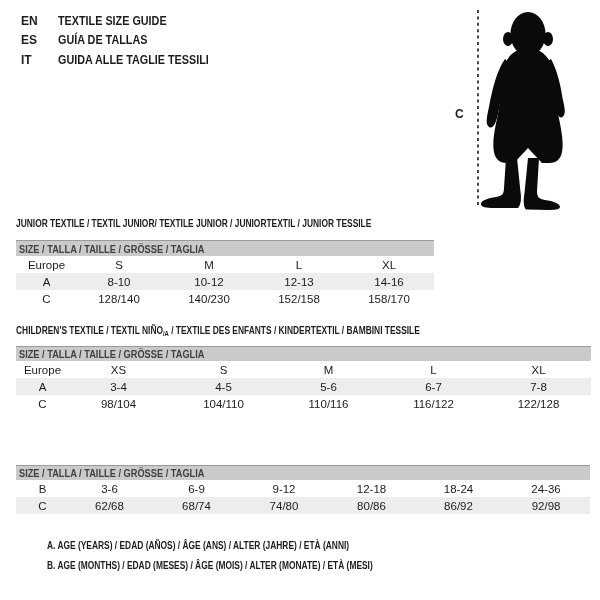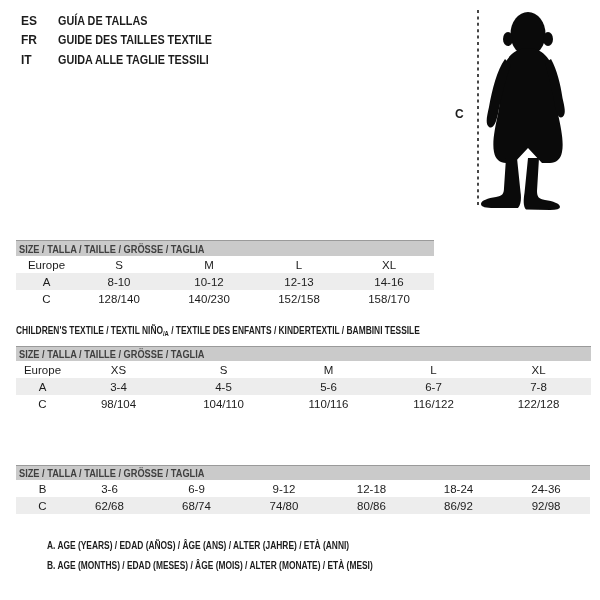--- a/index.html
+++ b/index.html
@@ -39,26 +39,26 @@
   .legend{position:absolute;left:16px;top:536px;font-size:10px;font-weight:bold;margin-left:31px;}
   .legend-line{height:20px;line-height:20px;white-space:nowrap;}
 </style>
 </head>
 <body>
 
 <div class="page">
 
   <div class="lang-list">
     <div class="lang-row">
+      <span class="lang-code">EN</span>
+      <span class="lang-label">TEXTILE SIZE GUIDE</span>
+    </div>
+    <div class="lang-row">
       <span class="lang-code">ES</span>
       <span class="lang-label">GUÍA DE TALLAS</span>
-    </div>
-    <div class="lang-row">
-      <span class="lang-code">FR</span>
-      <span class="lang-label">GUIDE DES TAILLES TEXTILE</span>
     </div>
     <div class="lang-row">
       <span class="lang-code">IT</span>
       <span class="lang-label">GUIDA ALLE TAGLIE TESSILI</span>
     </div>
   </div>
 
   <div class="figure">
     <svg width="138" height="210" viewBox="0 0 138 210" xmlns="http://www.w3.org/2000/svg">
       <line x1="30" y1="8" x2="30" y2="203" stroke="#333333" stroke-width="1.8" stroke-dasharray="3 3.4"></line>
@@ -69,20 +69,23 @@
         <ellipse cx="100" cy="37" rx="5" ry="7"></ellipse>
         <path d="M80,46 C66,46 56,57 54,72 C52,86 53,98 50,112 C47,126 44,140 46,150 C47.5,157.5 52,161 58,161 L66,161 L80,146 L94,161 L102,161 C108,161 112.5,157.5 114,150 C116,140 113,126 110,112 C107,98 108,86 106,72 C104,57 94,46 80,46 Z"></path>
         <path d="M57,57 C49,68 44,88 41,105 C39,114 37,122 41,125 C45,127.5 48,121 50,112 C53,96 58,76 63,63 Z"></path>
         <path d="M103,57 C109,68 112.5,82 114.5,96 C116.5,105 118.5,112 114.5,115 C110.5,117 108,111 106.5,102 C104.5,89 100,72 97,61 Z"></path>
         <path d="M58,156 L56,186 C56,192 54,194 48,195 C40,196.2 33,198.5 33,202 C33,205 38,206 46,206 L70,206 C73,203 73.5,196 72.5,190 L69,156 Z"></path>
         <path d="M91,156 L89,189 C89,195 91,197 97,198 C105,199.2 112,201.5 112,205 Q112,208 102,208 L78,207.5 C75,204.5 75.5,197 76.5,191 L80,156 Z"></path>
       </g>
     </svg>
   </div>
 
+  <div class="sec-title" style="top:216px">
+    <span class="cond">JUNIOR TEXTILE / TEXTIL JUNIOR/ TEXTILE JUNIOR / JUNIORTEXTIL / JUNIOR TESSILE</span>
+  </div>
   <table id="t1">
     <colgroup>
         <col style="width:58px">
         <col style="width:90px">
         <col style="width:90px">
         <col style="width:90px">
         <col style="width:90px">
       </colgroup>
     <thead>
       <tr class="band">

